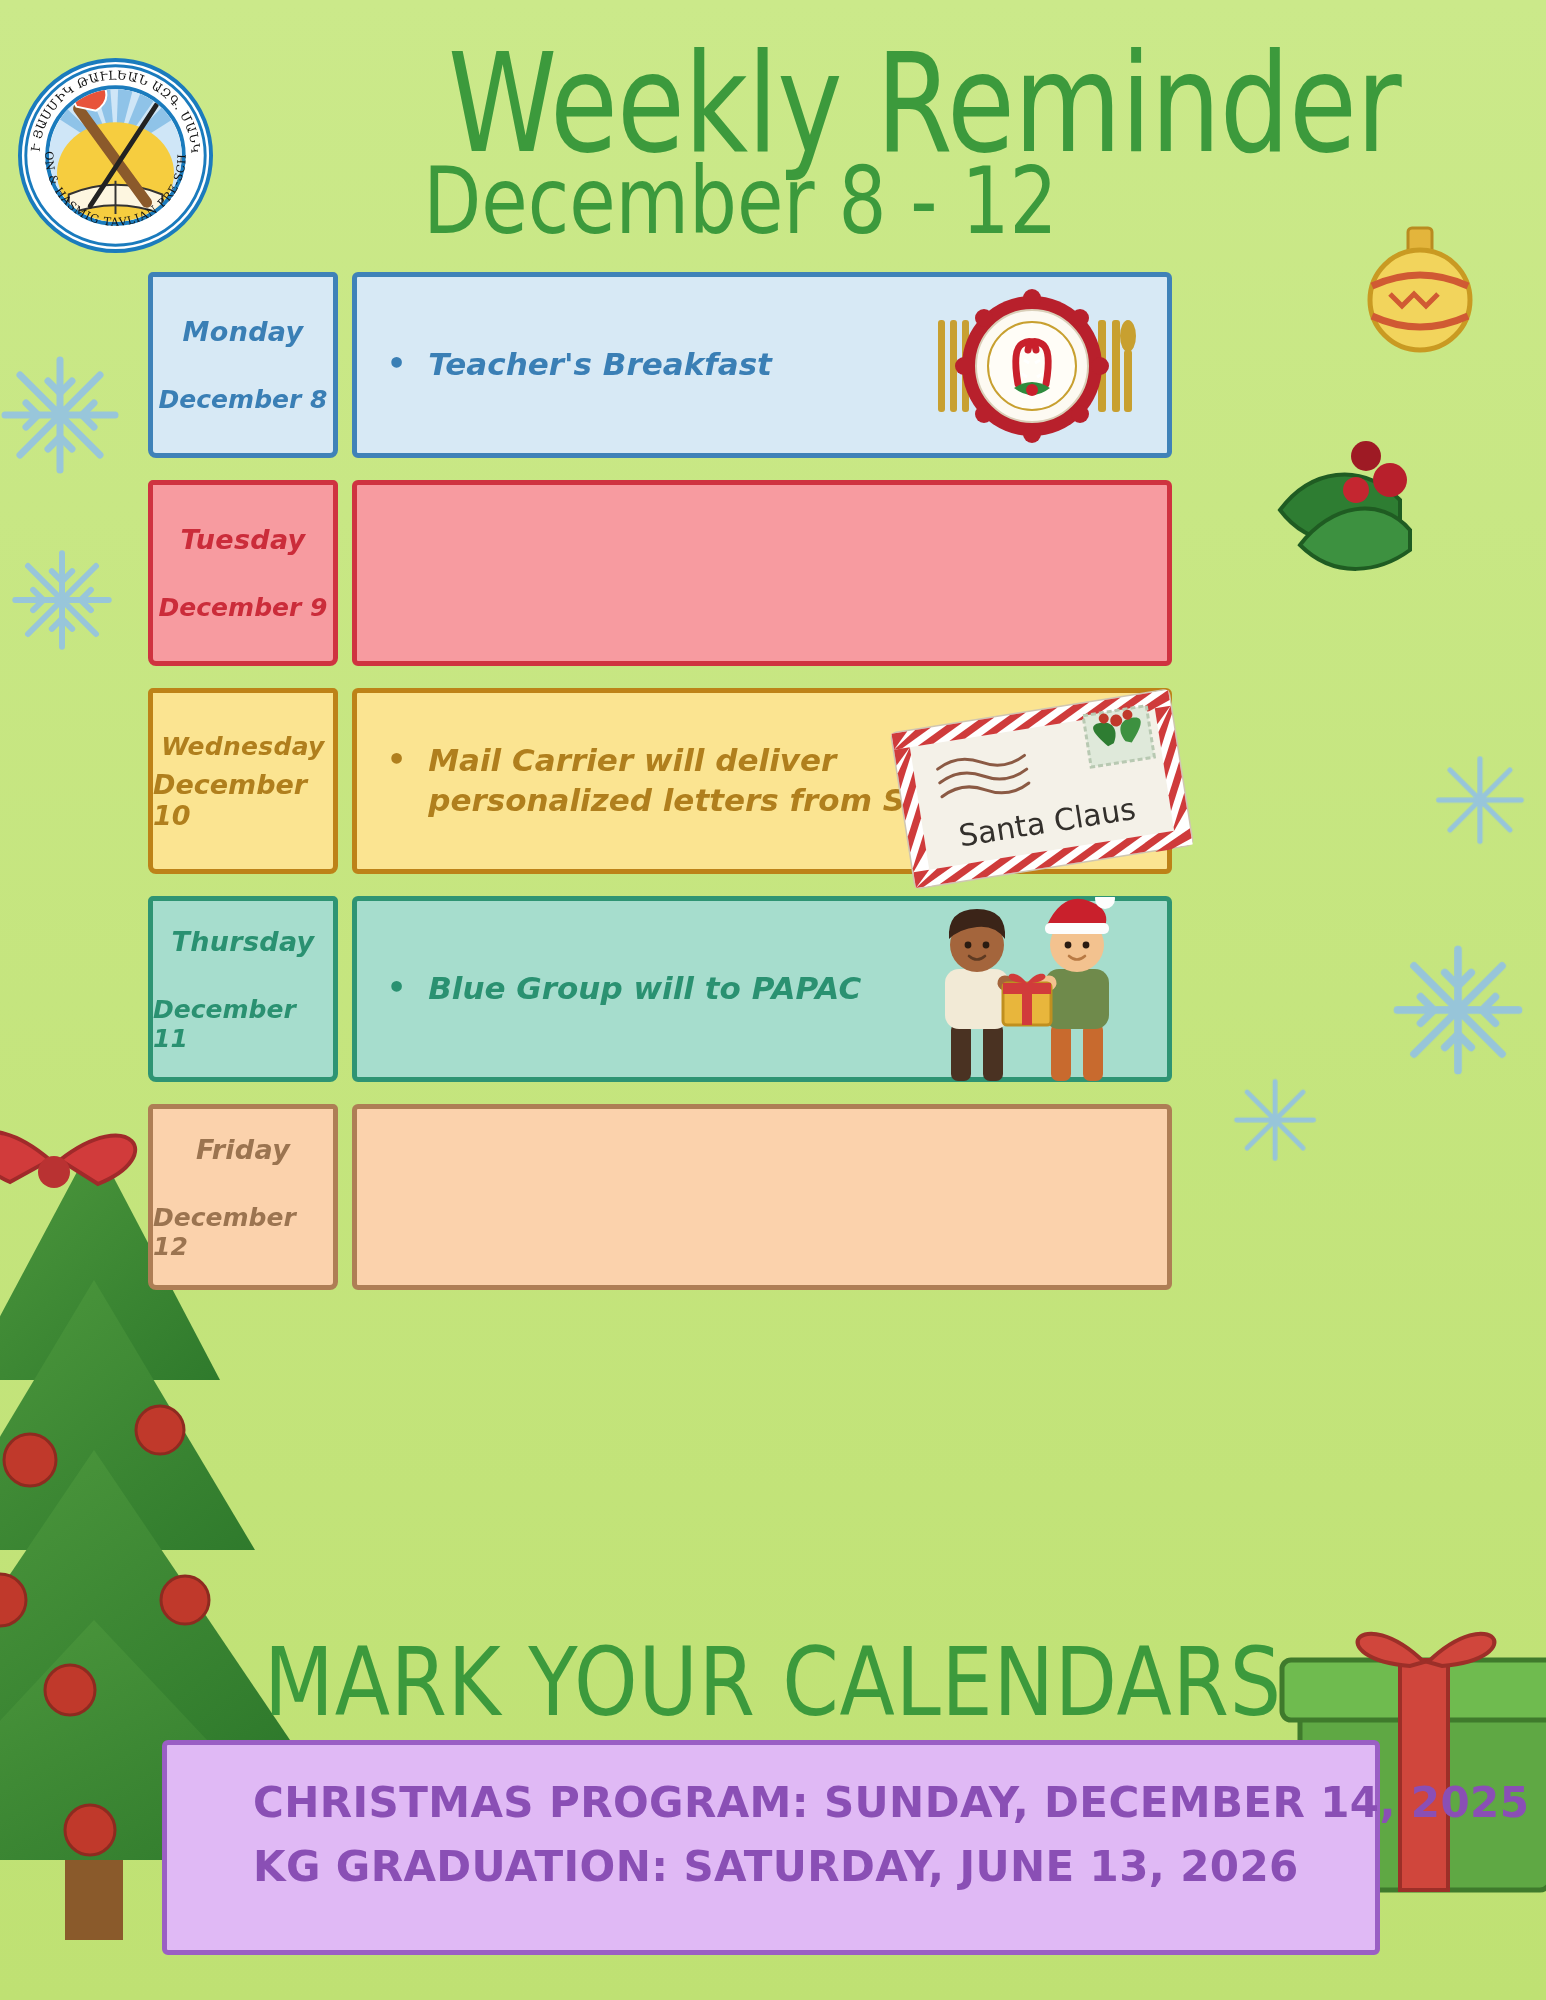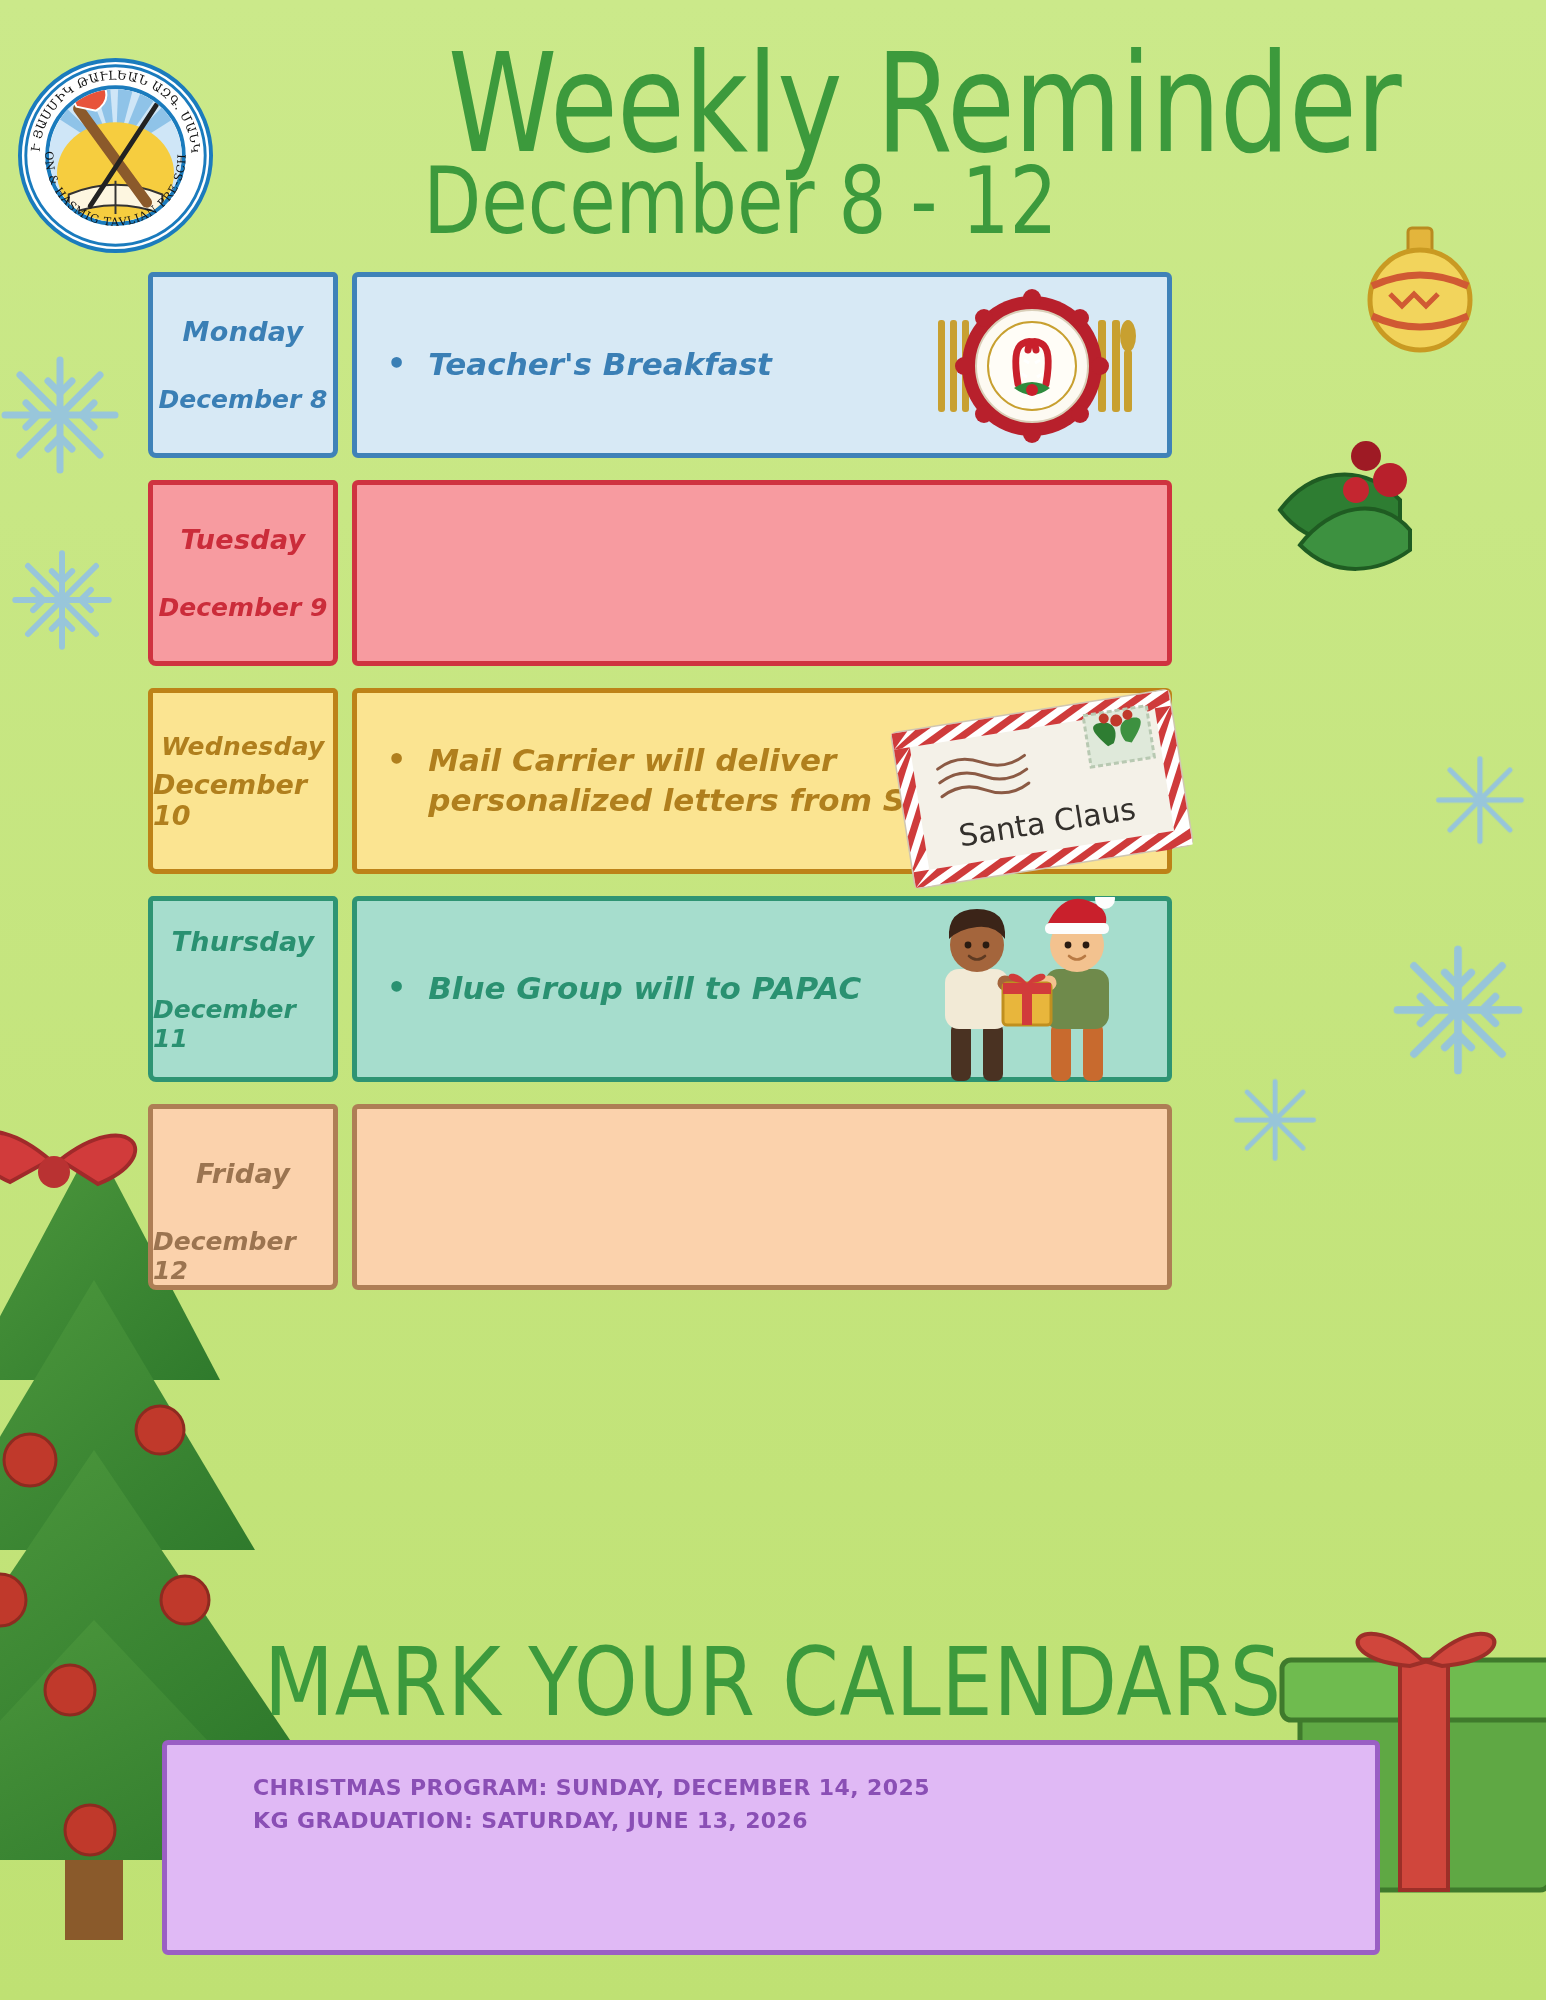--- a/index.html
+++ b/index.html
@@ -113,21 +113,21 @@
   .r-wed .day-label { background:#fbe491; border:5px solid #bd8218;gap:8px; }
   .r-wed .day-content { background:#fbe491; border:5px solid #bd8218; }
   .r-wed .dname, .r-wed .ddate, .r-wed .bullet-item { color:#b07f1d; }
   .r-wed .dname { font-size:25px; }
   .r-wed .ddate { font-size:27px; }
 
   .r-thu .day-label { background:#a6ddcd; border:5px solid #2e9473; }
   .r-thu .day-content { background:#a6ddcd; border:5px solid #2e9473; }
   .r-thu .dname, .r-thu .ddate, .r-thu .bullet-item { color:#2a9171; }
 
-  .r-fri .day-label { background:#fbd2ac; border:5px solid #ae7e55;justify-content:flex-end; }
+  .r-fri .day-label { background:#fbd2ac; border:5px solid #ae7e55; }
   .r-fri .day-content { background:#fbd2ac; border:5px solid #ae7e55; }
   .r-fri .dname, .r-fri .ddate, .r-fri .bullet-item { color:#9b7450; }
 
   
   #mark-title {
     position:absolute;
     left:0; top:1628px;
     width:1546px;
     text-align:center;
     font-family:"DejaVu Sans", sans-serif;
@@ -143,21 +143,21 @@
     left:162px; top:1740px;
     width:1218px; height:215px;
     background:#e0b9f5;
     border:5px solid #9a5fc4;
     border-radius:6px;
     padding:26px 0 0 86px;
   }
   .event-line {
     font-family:"DejaVu Sans", sans-serif;
     font-weight:bold;
-    font-size:22px;
+    font-size:42px;
     line-height:1.52;
     color:#8a4fb5;
     letter-spacing:.4px;
     white-space:nowrap;
   }
 
   
   .illus { position:absolute; pointer-events:none; }
 </style>
 </head>

